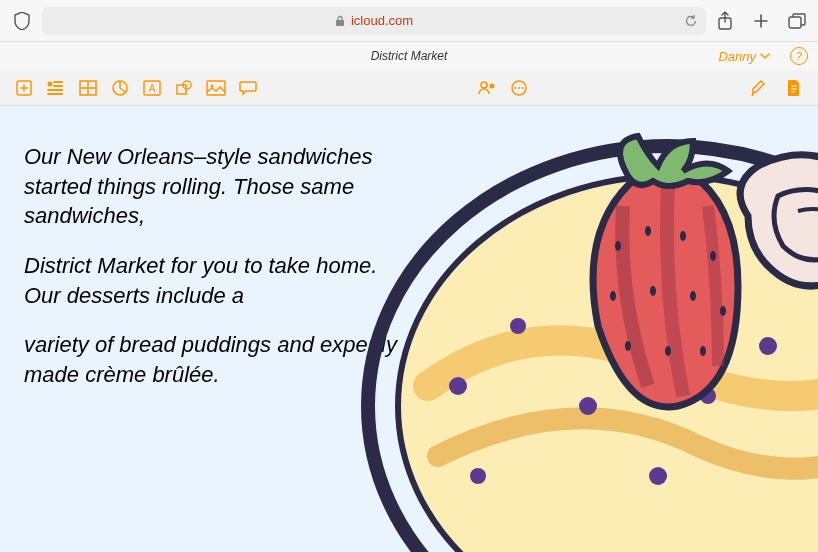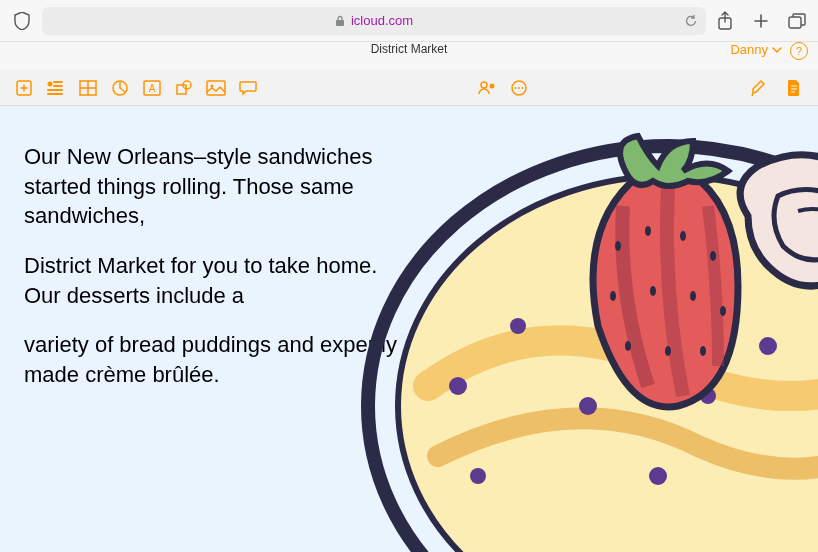--- a/index.html
+++ b/index.html
@@ -1,36 +1,36 @@
 <!DOCTYPE html>
 <html><head>
 <meta charset="utf-8">
 <style>
 * { margin: 0; padding: 0; box-sizing: border-box; }
 body { font-family: -apple-system, BlinkMacSystemFont, "Helvetica Neue", sans-serif; width: 818px; height: 552px; overflow: hidden; background: #fff; }
 
 .browser-bar { height: 42px; display: flex; align-items: center; padding: 0 10px; gap: 8px; background: #f7f7f7; border-bottom: 1px solid #e0e0e0; }
 .shield-btn { width: 24px; height: 24px; display: flex; align-items: center; justify-content: center; color: #555; }
-.address-field { flex: 1; height: 28px; background: #ececec; border-radius: 6px; display: flex; align-items: center; justify-content: center; gap: 6px; color: #a21caf; font-size: 13px; position: relative; }
+.address-field { flex: 1; height: 28px; background: #ececec; border-radius: 6px; display: flex; align-items: center; justify-content: center; gap: 6px; color: #c2410c; font-size: 13px; position: relative; }
 .lock-icon { color: #888; display: flex; align-items: center; }
 .refresh-btn { position: absolute; right: 8px; color: #888; display: flex; align-items: center; }
 .browser-actions { display: flex; gap: 14px; color: #555; }
 .browser-actions .icon-btn { width: 22px; height: 22px; display: flex; align-items: center; justify-content: center; cursor: pointer; }
 
-.doc-header { height: 28px; display: flex; align-items: flex-start; justify-content: center; font-size: 12px; color: #333; background: #f7f7f7; position: relative; }
-.user-name { position: absolute; right: 36px; color: #ff9500; font-size: 13px; display: flex; align-items: center; gap: 4px; }
+.doc-header { height: 28px; display: flex; align-items: center; justify-content: center; font-size: 12px; color: #333; background: #f7f7f7; position: relative; font-style: italic; }
+.user-name { position: absolute; right: 48px; color: #ff9500; font-size: 13px; display: flex; align-items: center; gap: 4px; }
 .help-btn { position: absolute; right: 10px; width: 18px; height: 18px; border: 1.5px solid #ff9500; border-radius: 50%; color: #ff9500; display: flex; align-items: center; justify-content: center; font-size: 11px; }
 
 .toolbar { height: 36px; background: #f2f2f2; border-bottom: 1px solid #ddd; display: flex; align-items: center; padding: 0 10px; gap: 4px; }
 .tool-group { display: flex; gap: 4px; }
 .tool-btn { width: 28px; height: 24px; display: flex; align-items: center; justify-content: center; color: #ff9500; cursor: pointer; border-radius: 3px; }
 .toolbar-spacer { flex: 1; }
 .toolbar-right { display: flex; gap: 8px; }
 
-.canvas { position: relative; width: 100%; height: calc(552px - 42px - 28px - 36px); background: #eaf4ff; overflow: hidden; }
+.canvas { position: relative; width: 100%; height: calc(552px - 42px - 28px - 36px); background: #eaf4ff; overflow: hidden; font-style: italic; }
 .text-content { padding: 36px 0 0 24px; max-width: 420px; font-size: 22px; color: #000; line-height: 1.35; }
 .text-content p { margin-bottom: 20px; }
 
 .illustration { position: absolute; right: -80px; top: -30px; width: 560px; height: 560px; }
 
 svg { display: block; }
 </style>
 </head>
 <body>
 

